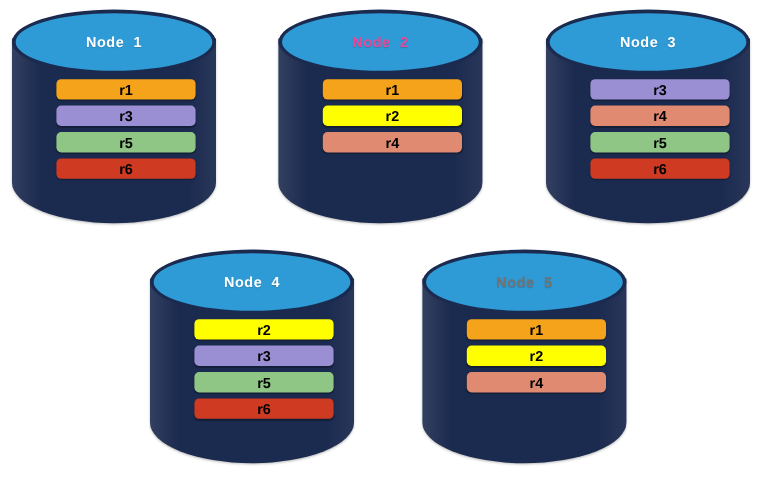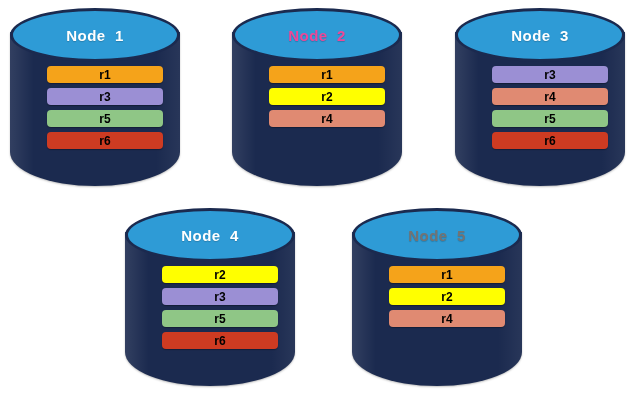--- a/index.html
+++ b/index.html
@@ -66,21 +66,21 @@
   .node-label {
     position: absolute;
     left: 0;
     top: 0;
     width: 170px;
     height: 54px;
     display: flex;
     align-items: center;
     justify-content: center;
     color: #ffffff;
-    font-size: 15px;
+    font-size: 12px;
     font-weight: bold;
     letter-spacing: 0.5px;
     white-space: pre;
     z-index: 3;
     text-shadow: 0 1px 1px rgba(0,0,0,0.18);
   }
 
   
   .shards {
     position: absolute;

